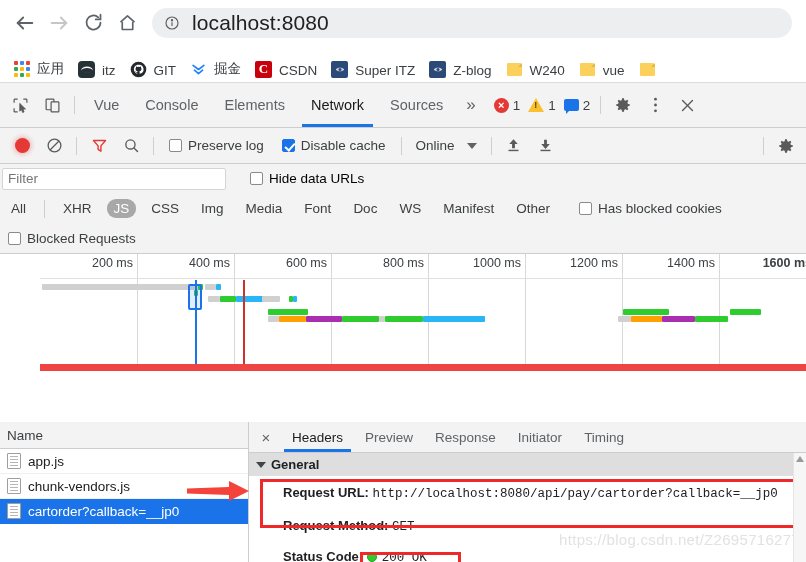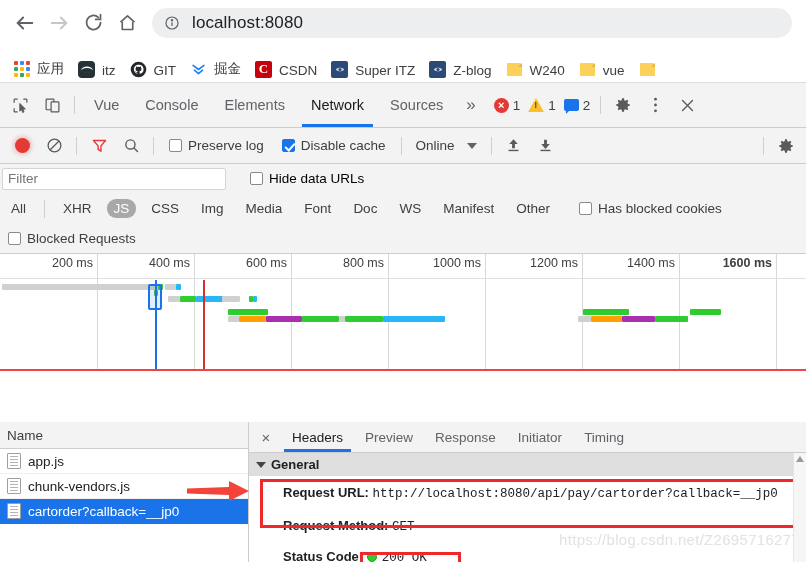--- a/index.html
+++ b/index.html
@@ -27,21 +27,21 @@
   .omnibox {
     flex: 1 1 auto; height: 30px; margin-left: 8px; margin-right: 6px;
     background: #eceef0; border-radius: 15px;
     display: flex; align-items: center; padding: 0 12px;
   }
   .omnibox .info-ico {
     flex: 0 0 18px; margin-right: 10px; color: #5f6368;
     display: flex; align-items: center;
   }
   .omnibox .url {
-    font-size: 17px; color: #202124; white-space: nowrap;
+    font-size: 21px; color: #202124; white-space: nowrap;
     letter-spacing: 0.1px;
   }
 
   
   .bookmarks {
     height: 38px; background: #ffffff;
     display: flex; align-items: center; padding: 0 6px;
     border-bottom: 1px solid #dadce0;
     overflow: hidden; white-space: nowrap;
   }
@@ -152,21 +152,21 @@
   }
   .type-chip { padding: 2px 7px; border-radius: 9px; white-space: nowrap; }
   .type-chip.on { background: #a8a8a8; color: #fff; }
   .dt-blockedbar {
     height: 30px; background: #f3f3f3; display: flex; align-items: center;
     font-size: 13.5px; color: #3c4043; padding-left: 8px;
     border-bottom: 1px solid #cdcdcd;
   }
 
   
-  .overview { position: relative; height: 117px; background: #fff; border-bottom: 2px solid #ef4444; }
+  .overview { position: relative; height: 117px; background: #fff; border-bottom: 7px solid #ef4444; margin-left: 40px; }
   .ruler { position: absolute; inset: 0; }
   .rtick {
     position: absolute; top: 0; bottom: 0; width: 1px; background: #d8d8d8;
   }
   .rlabel {
     position: absolute; top: 2px; font-size: 12.5px; color: #3c4043;
     transform: translateX(-100%); padding-right: 4px; white-space: nowrap;
   }
   .ruler-base { position: absolute; left:0; right:0; top: 24px; height:1px; background:#e0e0e0; }
   .bar { position: absolute; height: 6px; border-radius: 1px; }

